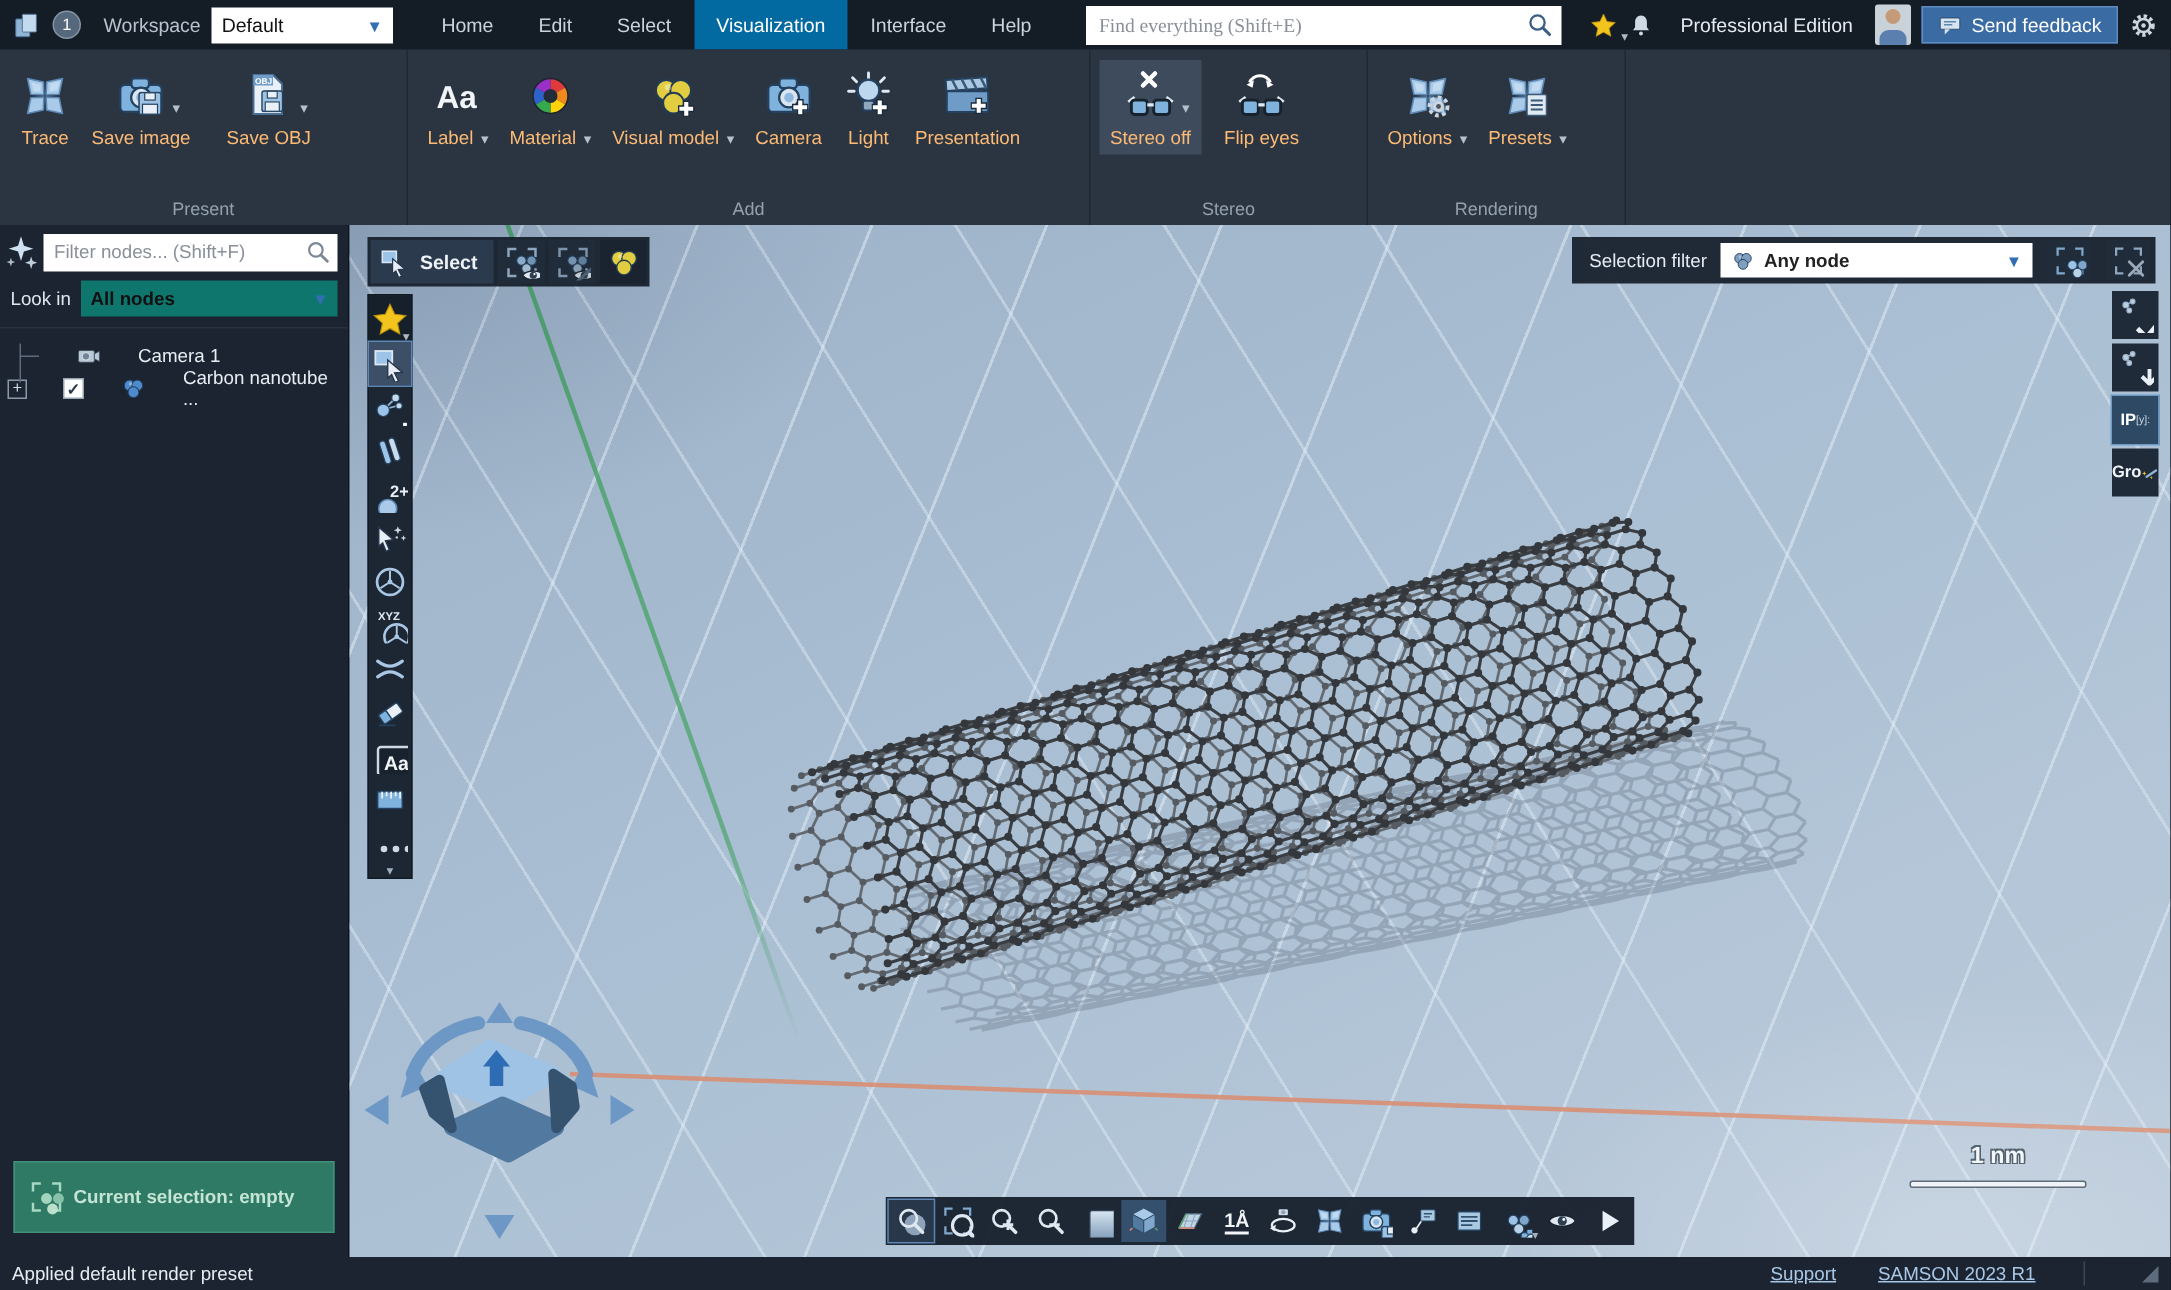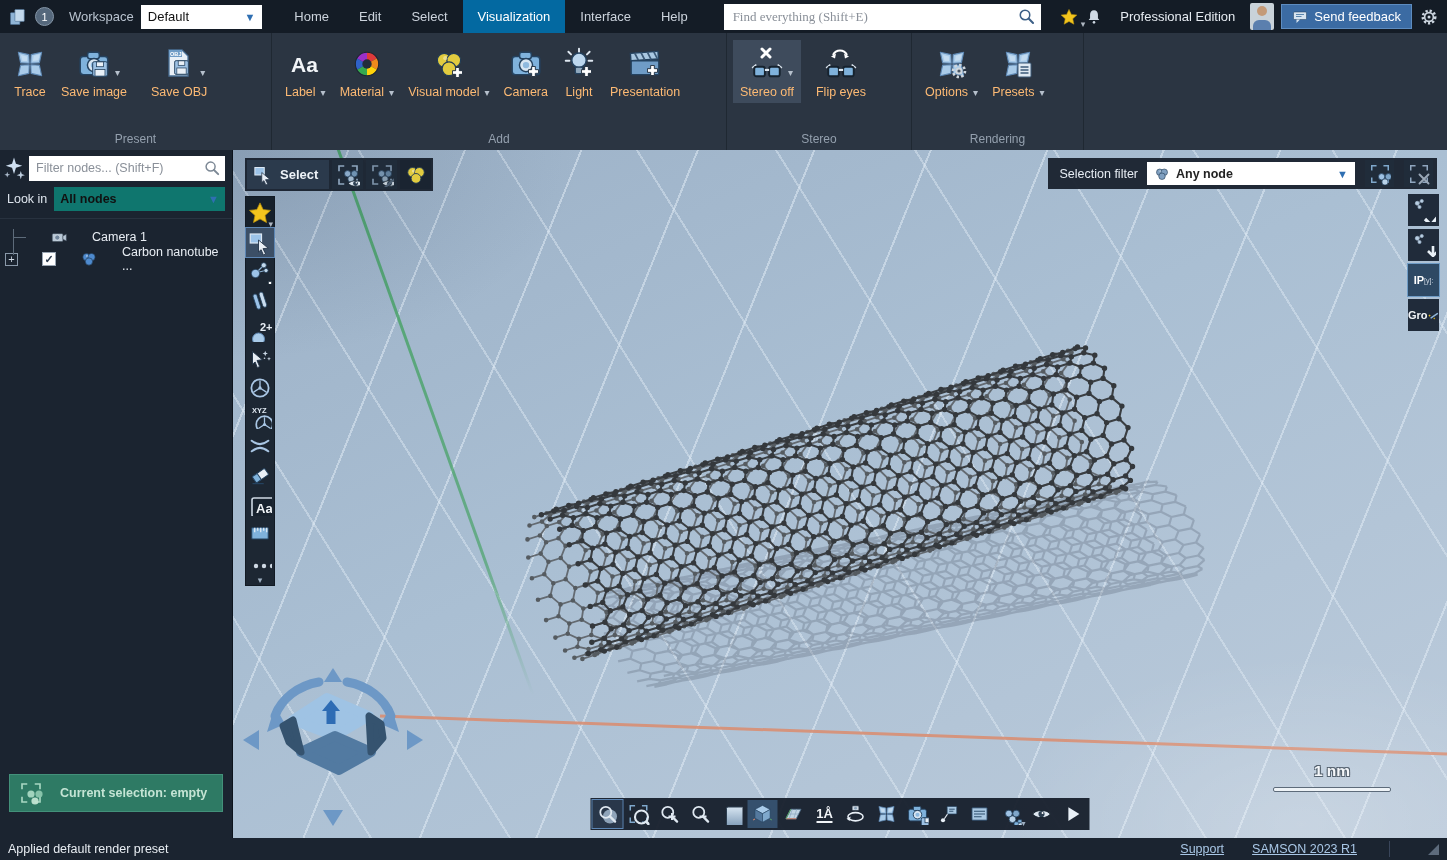--- a/index.html
+++ b/index.html
@@ -51,21 +51,21 @@
 .filtermag{width:18px;height:18px;color:#7c8895}
 .lookin-row{display:flex;align-items:center;padding:4px 7px 7px 7px;gap:7px;border-bottom:1px solid #28323f}
 .lookin-label{color:#dfe6ee;font-size:12.5px;white-space:nowrap}
 .lookin-combo{flex:1;height:24px;background:#0f766e;display:flex;align-items:center;justify-content:space-between;padding:0 6px;font-size:12.5px;font-weight:bold;color:#111}
 .tree{flex:1;padding-top:7px;position:relative}
 .trow{display:flex;align-items:center;height:22px;color:#e8edf3;font-size:12.5px;gap:24px}
 .conn-v{position:absolute;left:13px;top:10px;width:1px;height:26px;background:#5d6b7a}
 .conn-h{width:12px;height:1px;background:#5d6b7a;margin-left:14px}
 .plusbox{width:13px;height:13px;border:1px solid #8a99a9;color:#cfd9e4;font-size:11px;line-height:11px;text-align:center;margin-left:5px;flex:0 0 auto}
 .checkbox{width:14px;height:14px;background:#fff;border:1px solid #99a5b2;display:flex;align-items:center;justify-content:center;font-size:11px;color:#2c3b4d;font-weight:bold;flex:0 0 auto}
-.sel-badge{margin:0 9px 26px 9px;background:#2e7a64;border:1px solid #43917a;height:38px;display:flex;align-items:center;gap:17px;padding:0 9px;flex:0 0 auto}
+.sel-badge{margin:0 9px 16px 9px;background:#2e7a64;border:1px solid #43917a;height:48px;display:flex;align-items:center;gap:6px;padding:0 9px;flex:0 0 auto}
 .sel-badge-text{color:#c4e4d4;font-weight:bold;font-size:12.5px}
 .c-mint{color:#a8d8c2}
 
 .statusbar{position:absolute;left:0;right:0;bottom:0;height:22px;background:#1b2430;display:flex;align-items:center;padding:0 8px;font-size:12.5px;color:#e8edf2}
 .sb-links{margin-left:auto;display:flex;gap:28px;align-items:center}
 .sb-link{color:#a9c7e6;text-decoration:underline}
 .sb-sep{width:1px;height:16px;background:#39455a;margin-left:4px}
 .grip{width:0;height:0;border-left:11px solid transparent;border-bottom:11px solid #5d6b7c;margin-left:10px}
 
 .viewport{position:absolute;top:150px;left:233px;right:0;bottom:22px;overflow:hidden;

